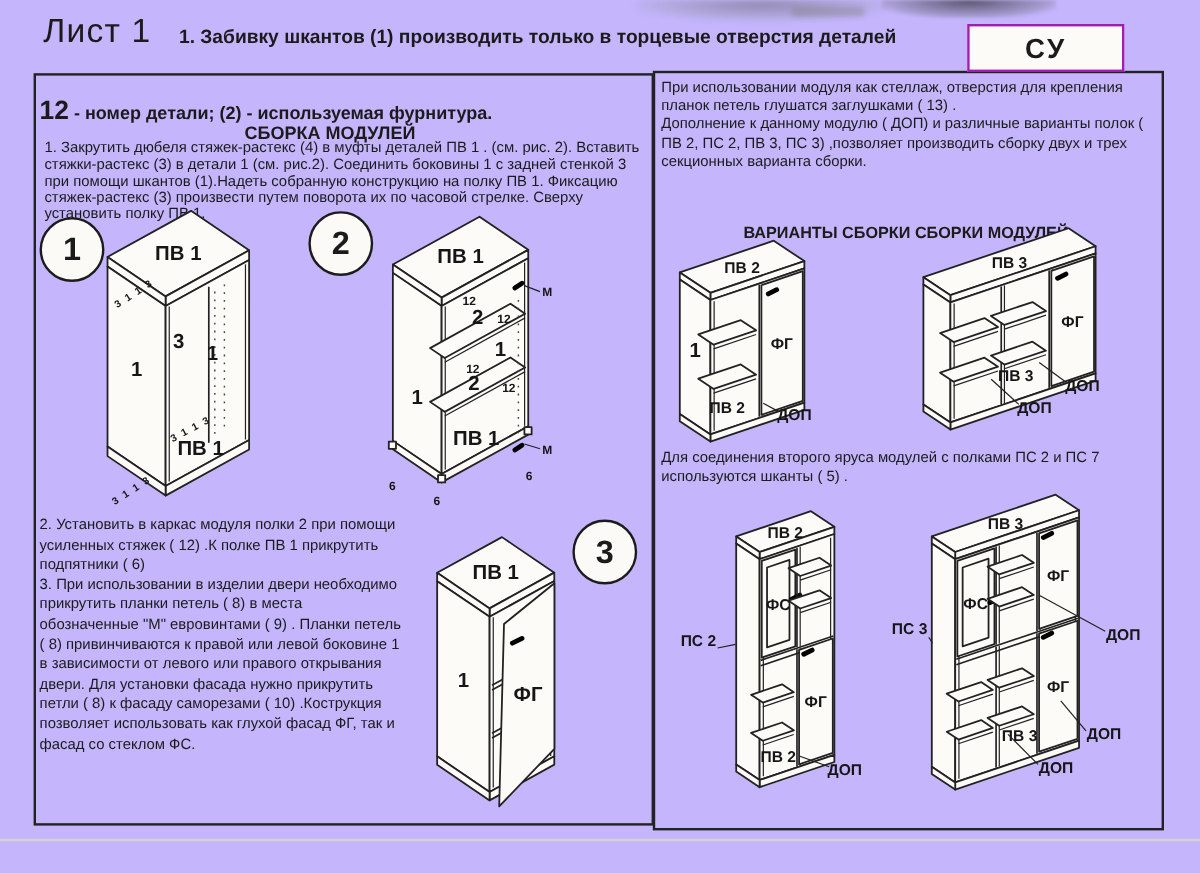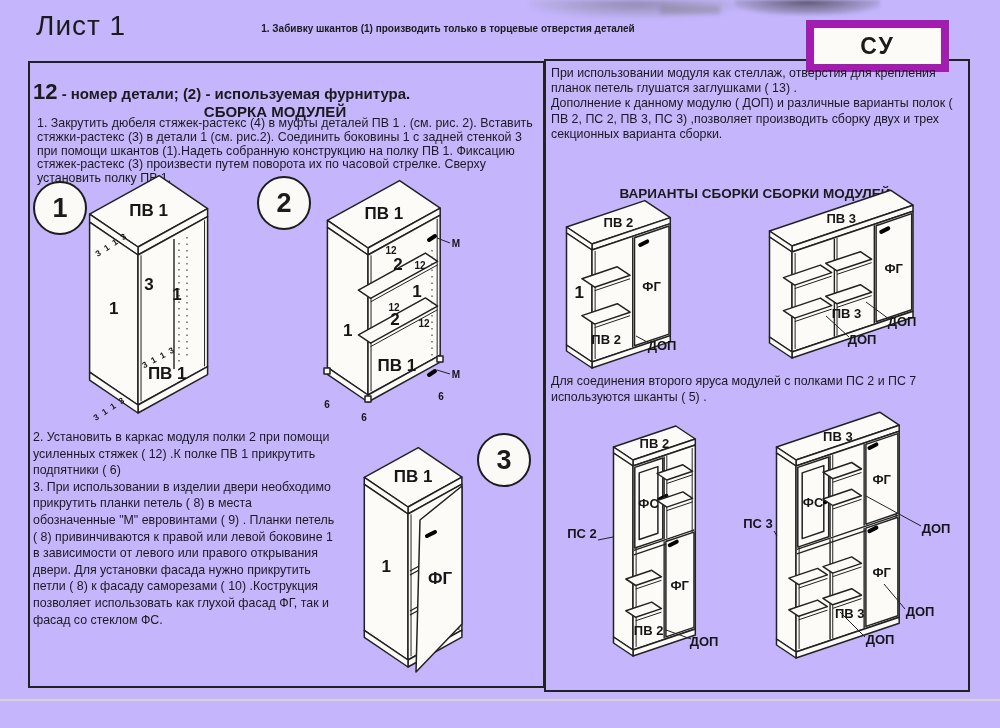--- a/index.html
+++ b/index.html
@@ -1,22 +1,22 @@
 <!DOCTYPE html>
 <html><head>
 <meta charset="utf-8">
 <style>
   html,body{margin:0;padding:0;background:#e9e7e2;}
   .page{position:relative;width:1000px;height:728px;background:#c4b5fd;overflow:hidden;
         font-family:"Liberation Sans",sans-serif;color:#1b1b1b;}
   .abs{position:absolute;}
   .t{font-family:"Liberation Sans",sans-serif;color:#1b1b1b;}
   .sheet-label{left:36px;top:10px;font-size:28px;letter-spacing:1px;}
-  .main-title{left:148px;top:23px;width:600px;text-align:center;font-weight:700;font-size:10px;}
-  .stamp{left:806px;top:20px;width:127px;height:36px;border:8px solid #a21caf;background:#fcfbf8;
+  .main-title{left:148px;top:23px;width:600px;text-align:center;font-weight:700;font-size:16px;}
+  .stamp{left:806px;top:20px;width:127px;height:36px;border:2px solid #a21caf;background:#fcfbf8;
          display:flex;align-items:center;justify-content:center;font-size:23px;font-weight:700;letter-spacing:2px;}
   .left-box{left:28px;top:61px;width:513px;height:623px;border:2px solid #222;}
   .right-box{left:544px;top:59px;width:422px;height:629px;border:2px solid #222;}
   .legend-title{left:44px;top:64px;font-size:15px;font-weight:700;}
   .legend-line{left:33px;top:79px;font-weight:700;text-align:right;}
   .legend-line .num{font-size:22px;}
   .legend-line .rest{font-size:15px;}
   .assembly-title{left:40px;top:103px;width:470px;text-align:center;font-weight:700;font-size:15px;}
   .step1{left:37px;top:117px;width:503px;font-size:12.4px;line-height:13.8px;}
   .steps23{left:33px;top:429px;width:305px;font-size:12.4px;line-height:16.6px;}

